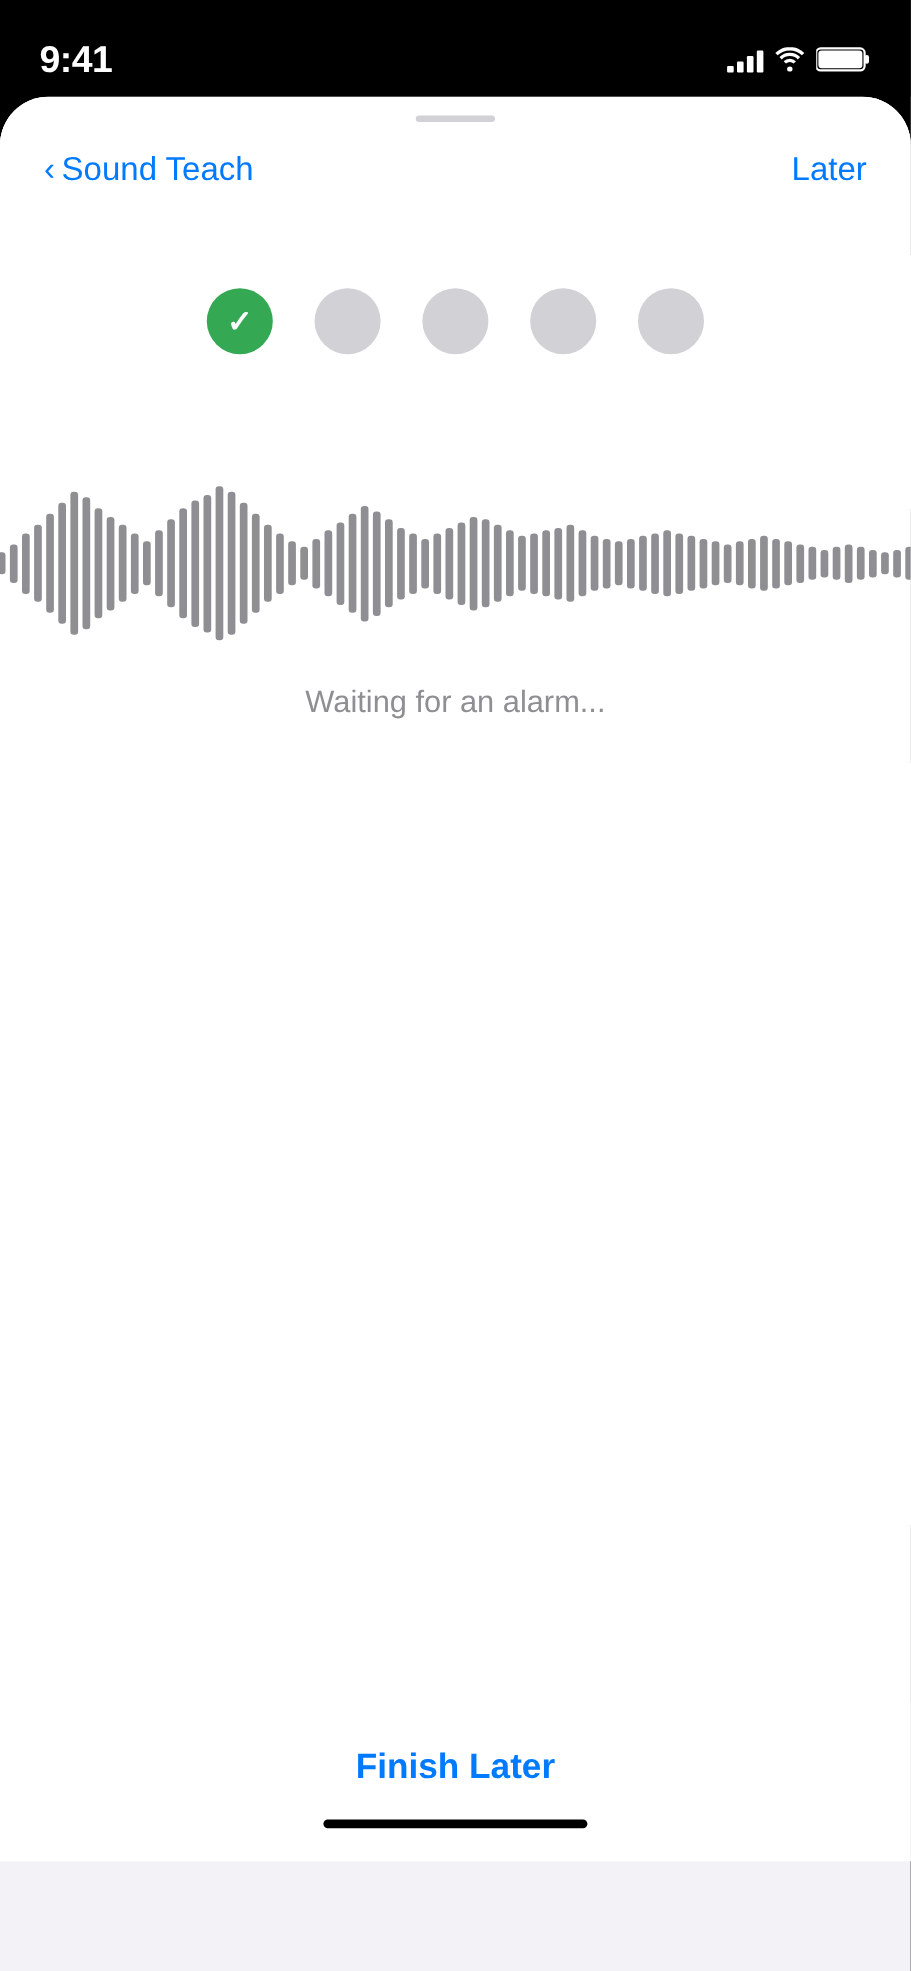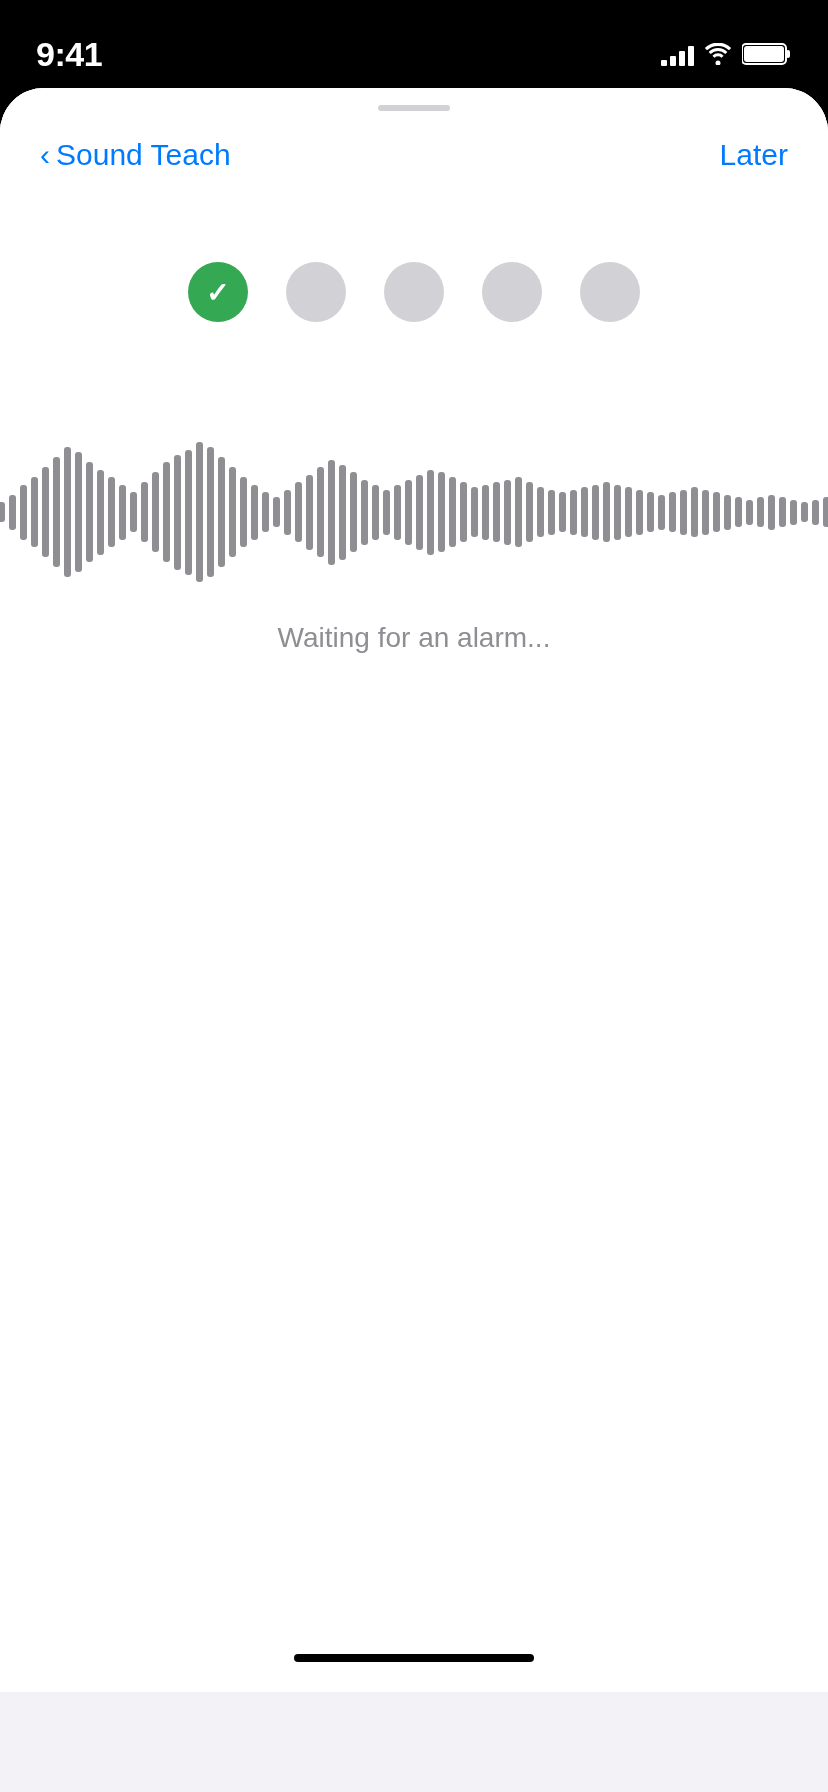--- a/index.html
+++ b/index.html
@@ -391,17 +391,18 @@
             <div class="waveform-bar" style="height: 20px;"></div>
             <div class="waveform-bar" style="height: 25px;"></div>
             <div class="waveform-bar" style="height: 30px;"></div>
           </div>
         <p class="waiting-text">Waiting for an alarm...</p>
       </div>
 
     </div>
 
     <div class="bottom-area">
+      <div class="finish-later-btn">Finish Later</div>
       <div class="home-indicator"></div>
     </div>
 
   </div>
 </div>
 
 </body></html>

